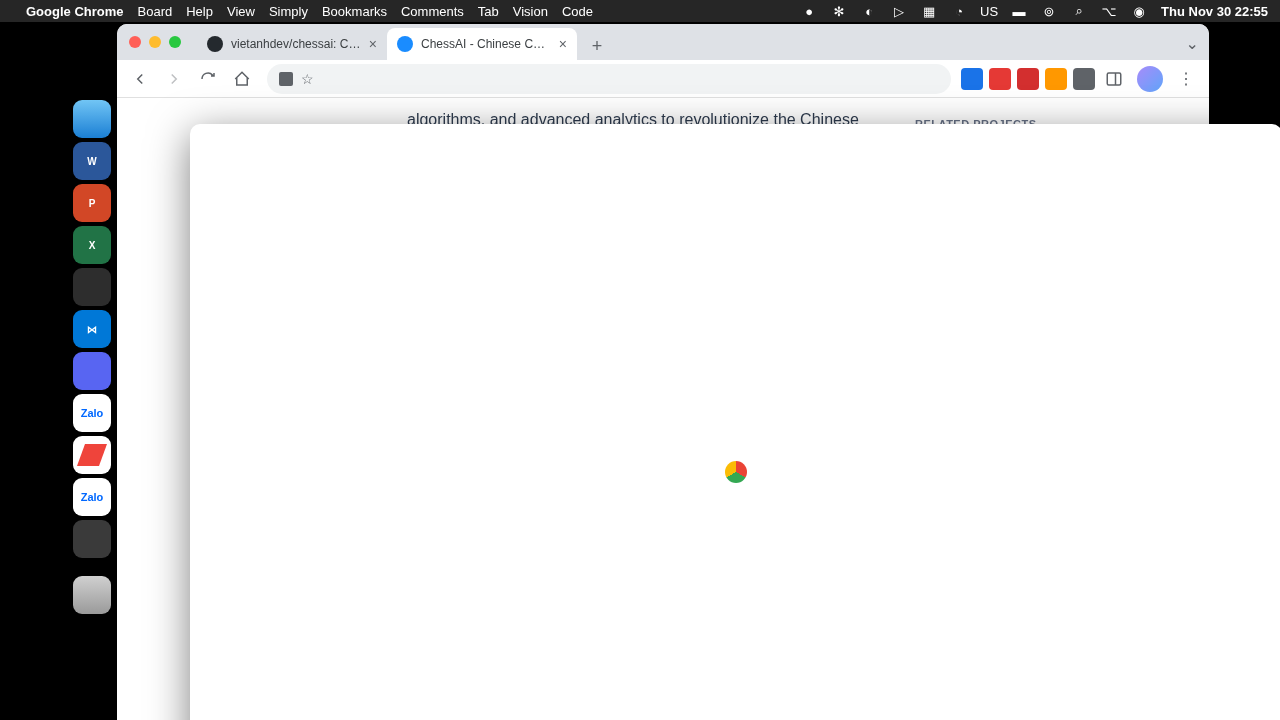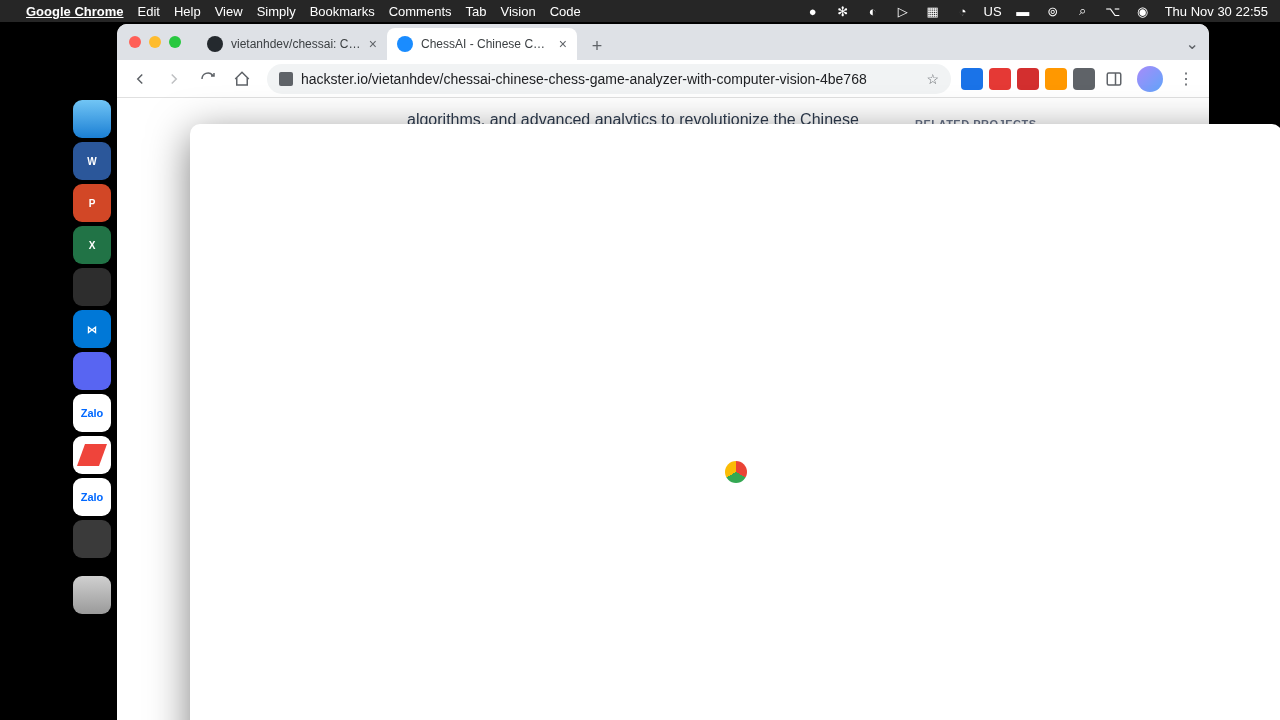--- a/index.html
+++ b/index.html
@@ -1,25 +1,25 @@
 <!DOCTYPE html>
 <html><head>
 <meta charset="utf-8">
 <style>
 * { margin: 0; padding: 0; box-sizing: border-box; }
 body { font-family: -apple-system, BlinkMacSystemFont, "Segoe UI", Helvetica, Arial, sans-serif; background: #000; width: 1280px; height: 720px; overflow: hidden; position: relative; }
 
 
 .menubar { position: absolute; top: 0; left: 0; right: 0; height: 22px; background: rgba(40,40,40,0.95); display: flex; align-items: center; padding: 0 12px; color: #fff; font-size: 13px; z-index: 100; }
 .menubar .apple { margin-right: 14px; font-size: 14px; }
-.menubar .app-name { font-weight: 600; margin-right: 14px; text-decoration: underline; }
+.menubar .app-name { font-weight: 600; margin-right: 14px; }
 .menubar .menu-item { margin-right: 14px; cursor: default; }
 .menubar .right { margin-left: auto; display: flex; align-items: center; gap: 14px; }
 .menubar .right .icon { width: 16px; height: 16px; display: flex; align-items: center; justify-content: center; font-size: 13px; }
-.menubar .clock { font-size: 13px; }
+.menubar .clock { font-size: 13px; font-weight: bold; }
 
 
 .dock { position: absolute; left: 73px; top: 100px; width: 42px; display: flex; flex-direction: column; gap: 4px; z-index: 50; }
 .dock-item { width: 38px; height: 38px; border-radius: 9px; display: flex; align-items: center; justify-content: center; font-size: 10px; font-weight: 600; color: #fff; position: relative; }
 .dock-item.finder { background: linear-gradient(180deg,#71c5f5,#1b7fd4); }
 .dock-item.word { background: #2b579a; }
 .dock-item.ppt { background: #d24726; }
 .dock-item.excel { background: #217346; }
 .dock-item.term { background: #2d2d2d; }
 .dock-item.chrome { background: #fff; }
@@ -112,21 +112,21 @@
 .page-scrollbar { position: absolute; right: 0; top: 160px; width: 8px; height: 140px; background: #c4c4c4; border-radius: 4px; }
 
 .chat-bubble { position: absolute; right: 22px; bottom: 22px; width: 48px; height: 48px; border-radius: 50%; background: #1a73e8; display: flex; align-items: center; justify-content: center; color: #fff; box-shadow: 0 4px 12px rgba(0,0,0,0.2); }
 </style>
 </head>
 <body>
 
 <div class="menubar">
   <span class="apple"></span>
   <span class="app-name">Google Chrome</span>
-  <span class="menu-item">Edit</span>
+  <span class="menu-item">Board</span>
   <span class="menu-item">Help</span>
   <span class="menu-item">View</span>
   <span class="menu-item">Simply</span>
   <span class="menu-item">Bookmarks</span>
   <span class="menu-item">Comments</span>
   <span class="menu-item">Tab</span>
   <span class="menu-item">Vision</span>
   <span class="menu-item">Code</span>
   <div class="right">
     <span class="icon">●</span>
@@ -200,21 +200,20 @@
           <path d="M4 12a8 8 0 0 1 14-5.3L20 8M20 4v4h-4"></path>
         </svg>
       </div>
     <div class="tb-btn">
         <svg viewBox="0 0 24 24" fill="none" stroke="currentColor" stroke-width="2">
           <path d="M3 12l9-9 9 9M5 10v10h14V10"></path>
         </svg>
       </div>
     <div class="urlbar">
       <div class="lock"></div>
-      <span class="url">hackster.io/vietanhdev/chessai-chinese-chess-game-analyzer-with-computer-vision-4be768</span>
       <span class="star">☆</span>
     </div>
     <div class="ext-icons">
       <div class="ext e1"></div>
       <div class="ext e2"></div>
       <div class="ext e3"></div>
       <div class="ext e4"></div>
       <div class="ext e5"></div>
     </div>
     <div class="tb-btn">

